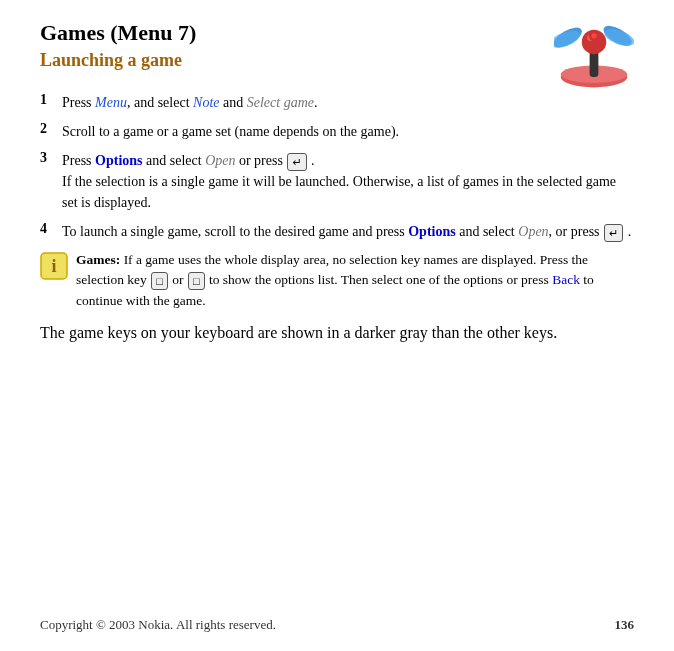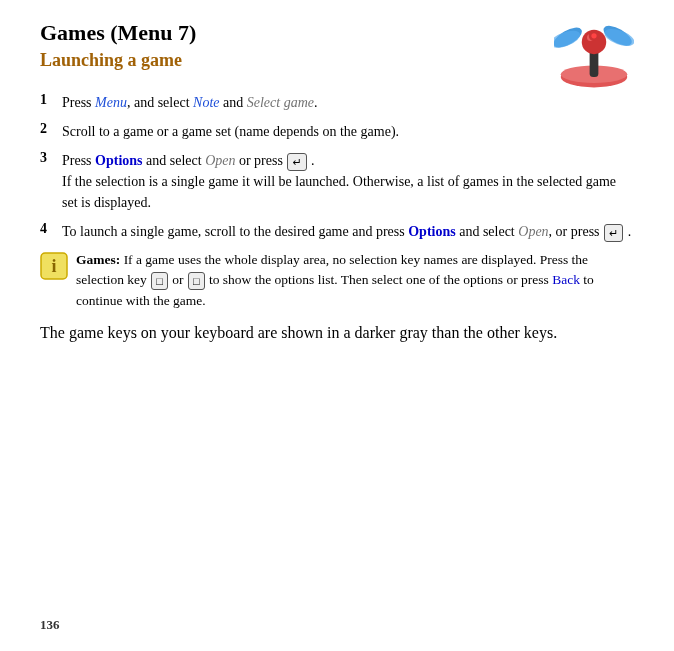--- a/index.html
+++ b/index.html
@@ -203,14 +203,15 @@
       <span class="inline-key">□</span>
       to show the options list. Then select one of the options or press <a class="back-link">Back</a> to continue with the game.
     </span>
   </div>
 
   <p class="paragraph">The game keys on your keyboard are shown in a darker gray than the other keys.</p>
 
 </div>
 
 <div class="footer">
+  <span>Copyright © 2003 Nokia. All rights reserved.</span>
   <span class="footer-page">136</span>
 </div>
 
 </body></html>

